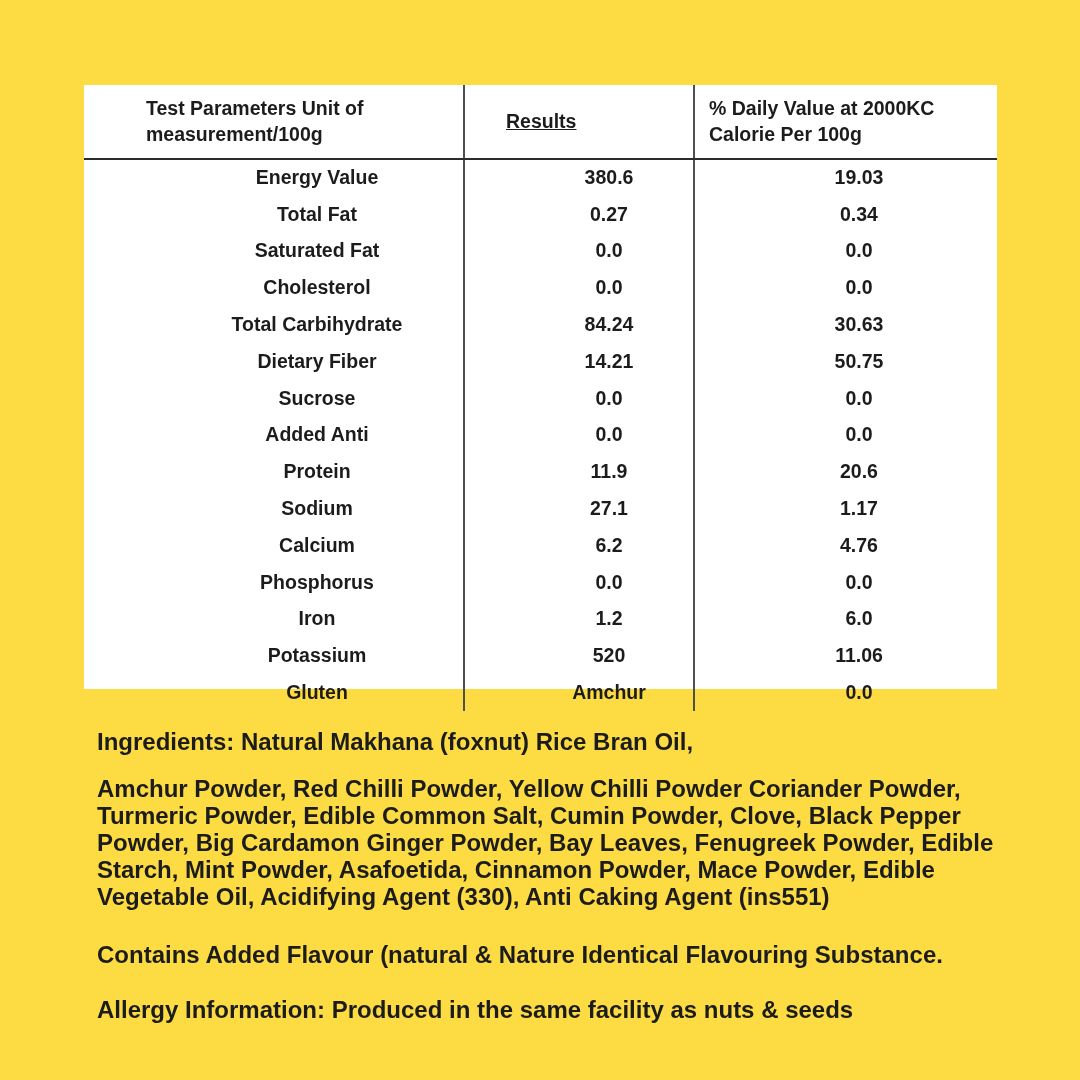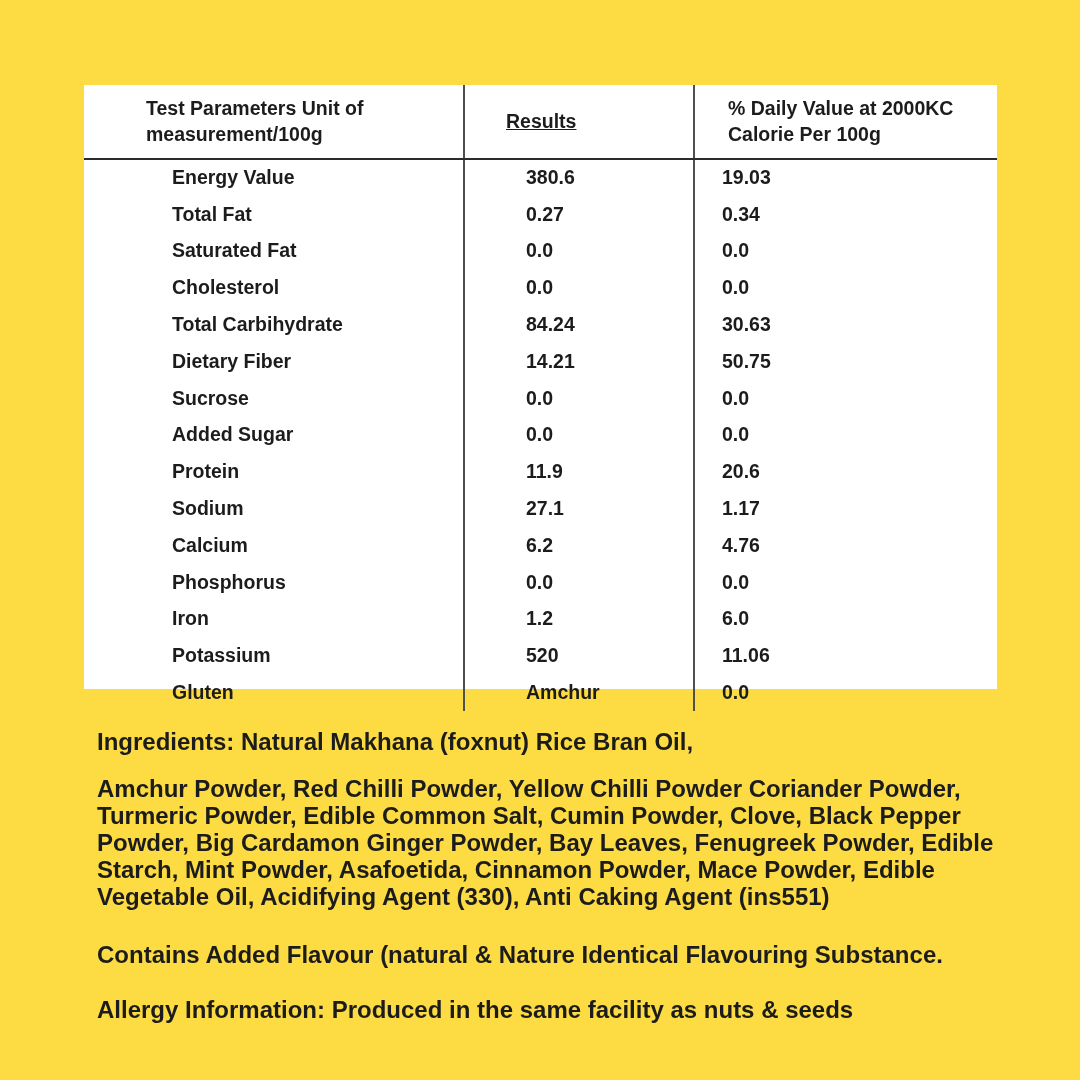--- a/index.html
+++ b/index.html
@@ -25,26 +25,26 @@
     text-align:left;vertical-align:middle;
     font-size:19.5px;font-weight:600;color:var(--text);
     padding-top:0;padding-bottom:0;
   }
   thead th{
     height:74px;line-height:1.3;
     border-bottom:2px solid var(--header-rule);
   }
   th.c1{padding-left:62px;}
   th.c2{padding-left:41px;text-decoration:underline;}
-  th.c3{padding-left:33px;}
+  th.c3{padding-left:14px;}
   td.c1{padding-left:88px;}
   td.c2{padding-left:61px;}
   td.c3{padding-left:27px;}
   .vline{border-left:2px solid var(--divider);}
-  tbody td{height:36.8px;}
+  tbody td{height:36.8px;text-align:center;}
   .content{
     position:absolute;left:97px;top:728px;width:897px;
     font-size:24px;font-weight:600;line-height:27px;color:var(--text);
   }
   .content p{margin:0;}
   .content p.mb20{margin-bottom:20px;}
   .content p.mb17{margin-bottom:31px;}
   .content p.mb16{margin-bottom:28px;}
 </style>
 </head>
@@ -107,21 +107,21 @@
     <td class="c3 vline">50.75</td>
   </tr>
 
   <tr>
     <td class="c1">Sucrose</td>
     <td class="c2 vline">0.0</td>
     <td class="c3 vline">0.0</td>
   </tr>
 
   <tr>
-    <td class="c1">Added Sugar</td>
+    <td class="c1">Added Anti</td>
     <td class="c2 vline">0.0</td>
     <td class="c3 vline">0.0</td>
   </tr>
 
   <tr>
     <td class="c1">Protein</td>
     <td class="c2 vline">11.9</td>
     <td class="c3 vline">20.6</td>
   </tr>
 

